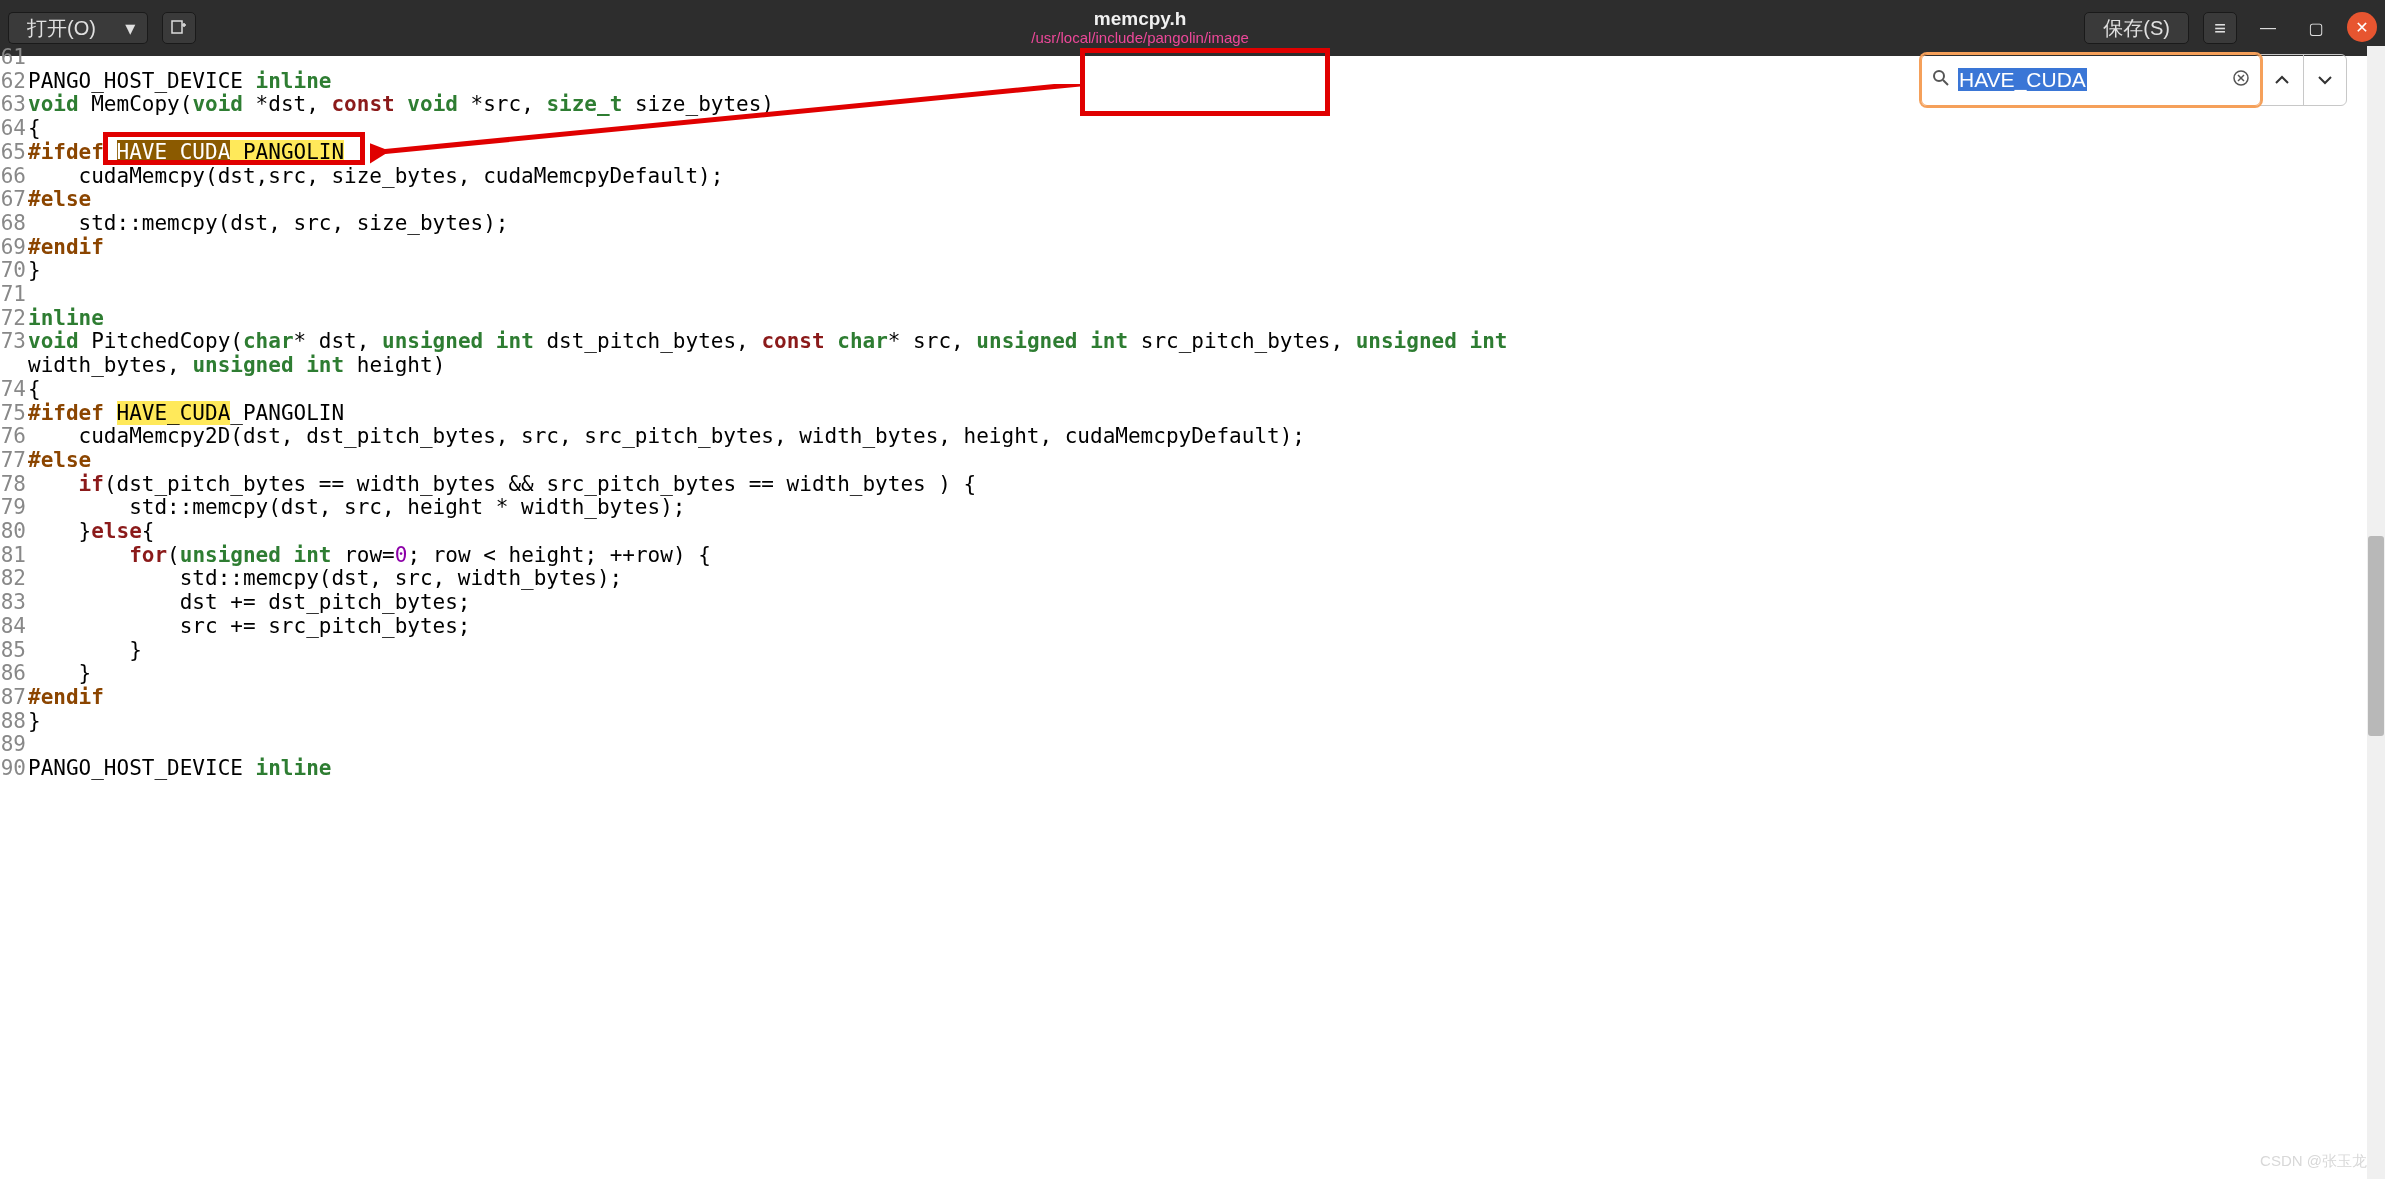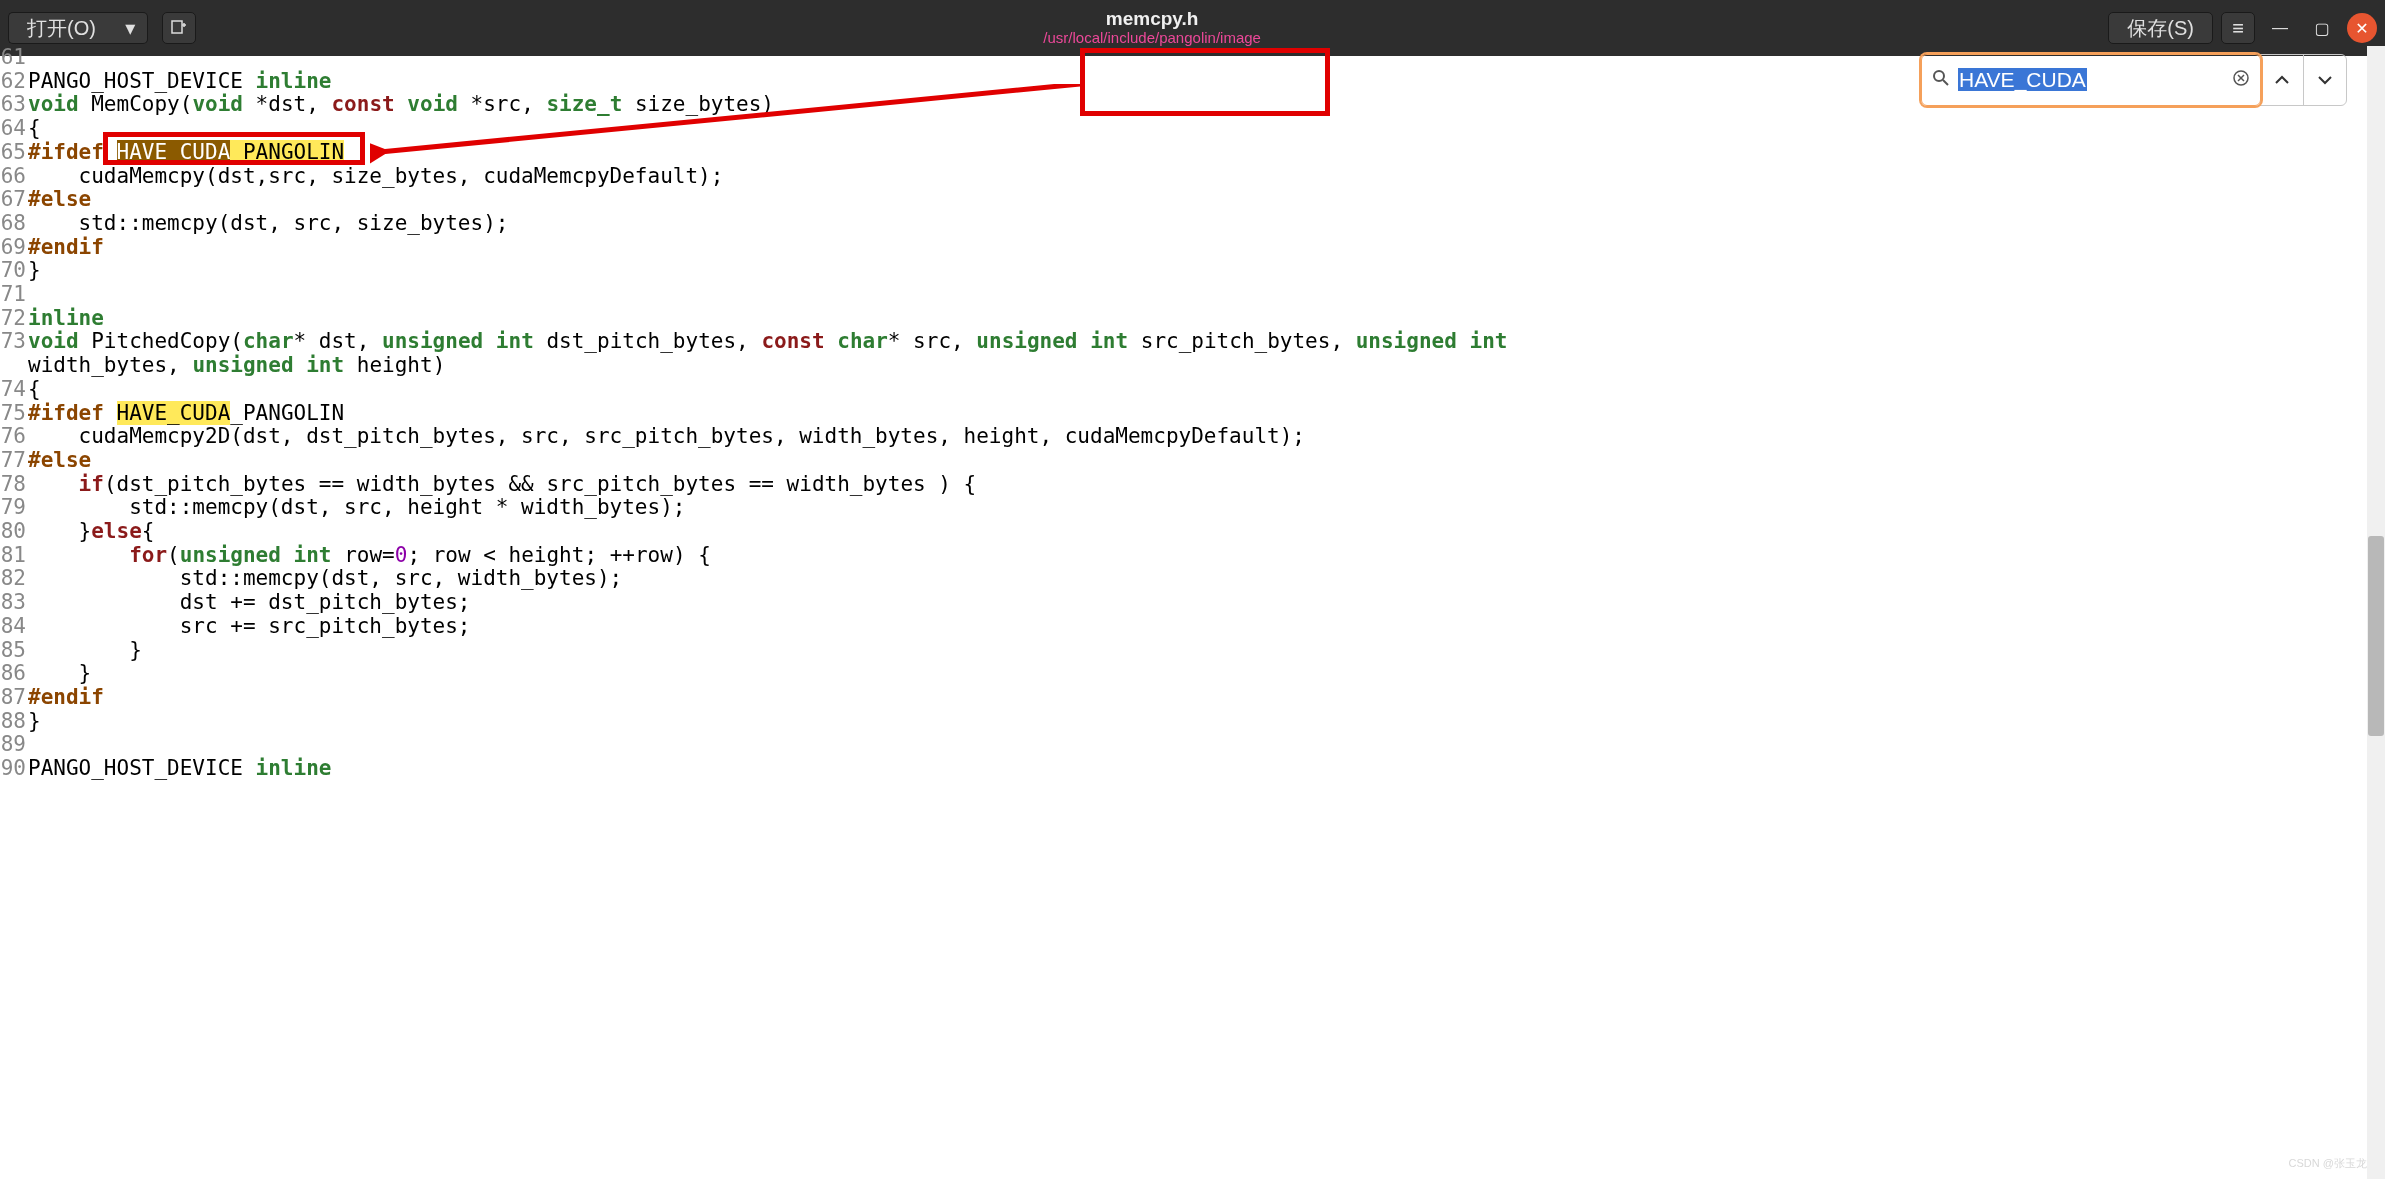--- a/index.html
+++ b/index.html
@@ -32,21 +32,21 @@
   font-size: 20px;
   cursor: pointer;
 }
 .tb-open { padding: 0 18px; }
 .tb-drop { width: 34px; border-left: none; border-top-left-radius: 0; border-bottom-left-radius: 0; }
 .tb-open-main { border-top-right-radius: 0; border-bottom-right-radius: 0; border-right: none; }
 .tb-new { width: 34px; margin-left: 8px; }
 .tb-center { flex: 1; text-align: center; display: flex; flex-direction: column; justify-content: flex-start; line-height: 1.1; }
 .tb-title { font-weight: bold; font-size: 19px; color: #f0f0f0; }
 .tb-path { font-size: 15px; color: #ec4899; }
-.tb-right { display: flex; gap: 8px; align-items: center; }
+.tb-right { display: flex; gap: 14px; }
 .tb-save { padding: 0 18px; }
 .tb-menu { width: 34px; }
 .tb-win { width: 34px; height: 32px; display: flex; align-items: center; justify-content: center; color: #e0e0e0; cursor: pointer; }
 .tb-close { width: 30px; height: 30px; border-radius: 50%; background: #e75530; display: flex; align-items: center; justify-content: center; color: #fff; cursor: pointer; }
 
 .findbar {
   position: absolute;
   top: 54px;
   right: 38px;
   height: 52px;
@@ -109,21 +109,21 @@
 .hl { background: #ffe95a; }
 .hlsel { background: #8b5a00; color: #fff; }
 
 .scrollbar { position: absolute; right: 0; top: 46px; bottom: 0; width: 18px; background: #f0f0f0; }
 .thumb { position: absolute; top: 490px; width: 16px; left: 1px; height: 200px; background: #b8b8b8; border-radius: 3px; }
 
 .anno-box1 { position: absolute; border: 5px solid #e00000; top: 132px; left: 103px; width: 262px; height: 33px; z-index: 5; pointer-events: none; }
 .anno-box2 { position: absolute; border: 5px solid #e00000; top: 48px; left: 1080px; width: 250px; height: 68px; z-index: 5; pointer-events: none; }
 .anno-arrow { position: absolute; top: 84px; left: 370px; width: 720px; height: 80px; z-index: 6; pointer-events: none; }
 
-.watermark { position: absolute; right: 18px; bottom: 8px; color: #d8d8d8; font-size: 11px; }
+.watermark { position: absolute; right: 18px; bottom: 8px; color: #d8d8d8; font-size: 15px; }
 .sel-fake { background: #3a76d6; color: #fff; padding: 0 1px; }
 </style>
 </head>
 <body>
 
 <div class="titlebar">
   <div class="tb-left">
     <div style="display:flex">
       <div class="tb-btn tb-open tb-open-main">打开(O)</div>
       <div class="tb-btn tb-drop">

